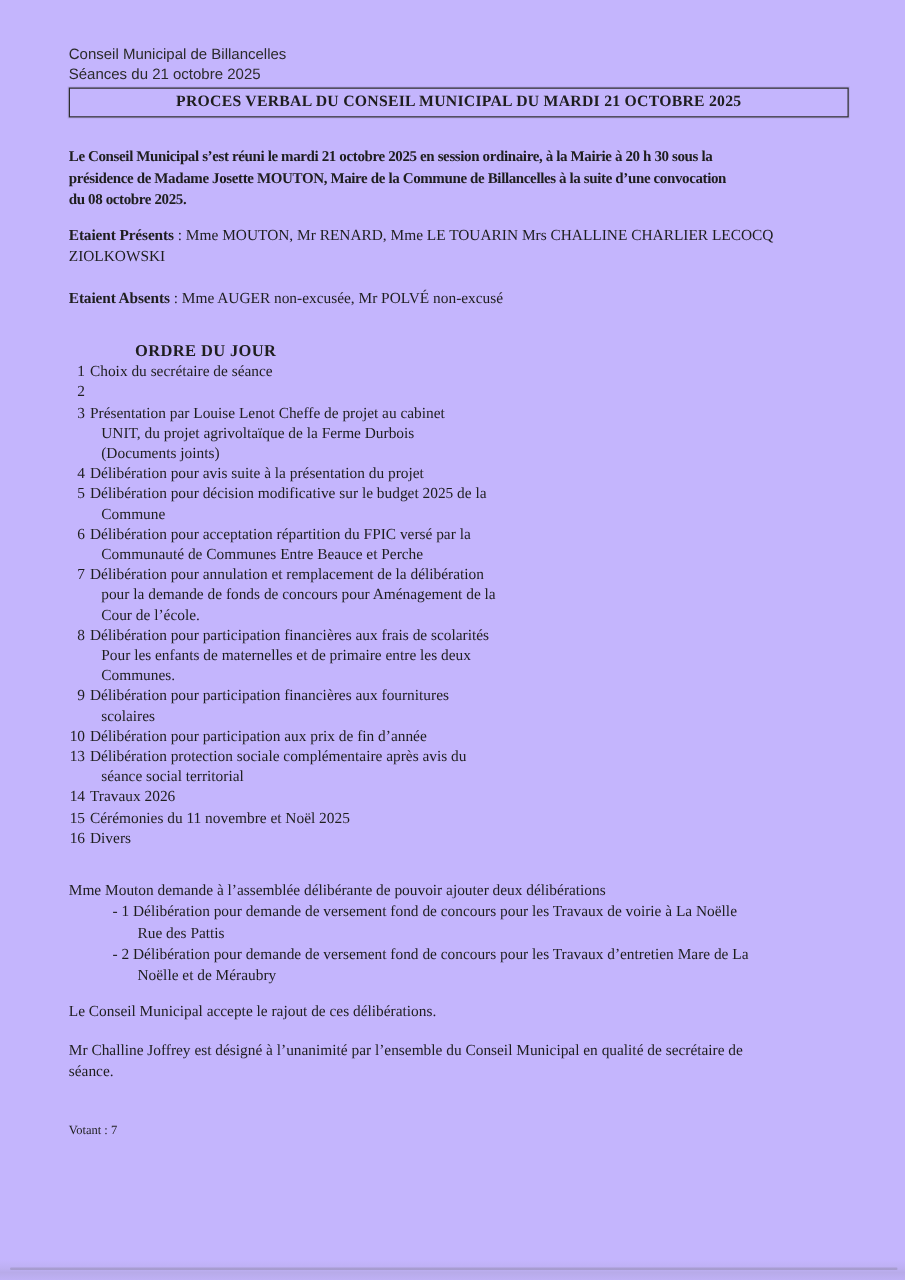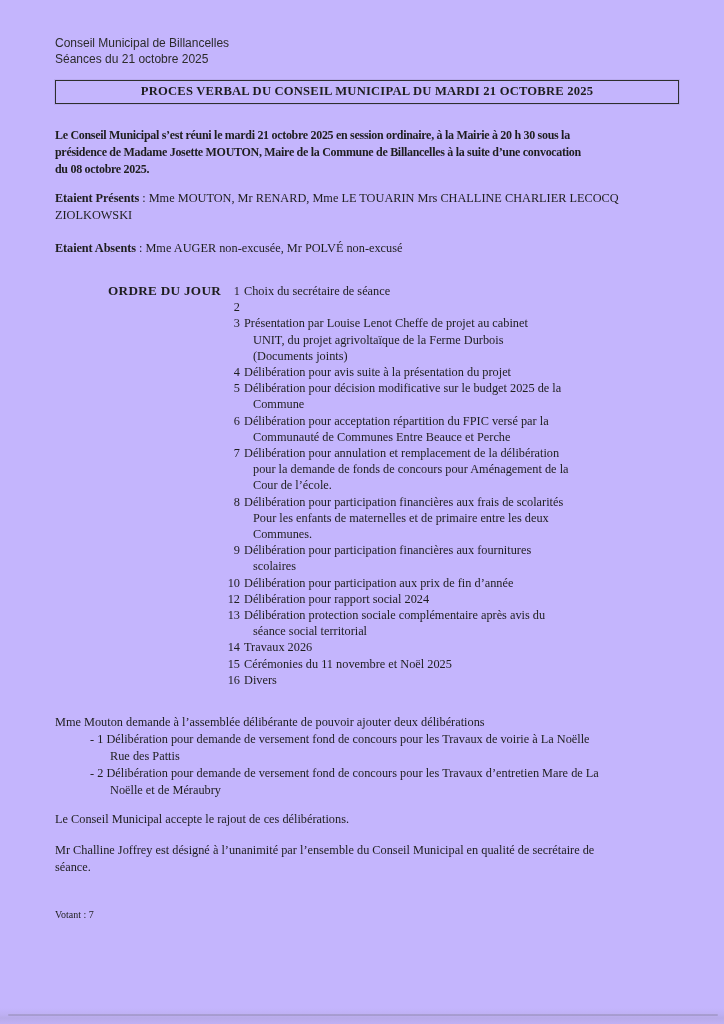--- a/index.html
+++ b/index.html
@@ -13,21 +13,21 @@
     color:#1e1e1e;
   }
   .inner { padding:36px 45px 0 55px; }
 
   .doc-header {
     font-family:"Liberation Sans", sans-serif;
     font-size:12px; line-height:15.5px; color:#2b2b2b;
   }
 
   .title-box {
-    margin-top:13px;
+    margin-top:3px;
     border:1.6px solid #2e2e2e;
     box-shadow:0 0 0 1px rgba(0,0,0,0.06);
     text-align:center;
     font-weight:bold;
     font-size:12.6px;
     letter-spacing:0.2px;
     padding:3px 2px 4px 2px;
   }
 
   .intro {
@@ -39,21 +39,21 @@
     white-space:pre;
   }
 
   .attend {
     font-size:12.3px; line-height:17px; white-space:pre;
   }
   .attend.presents { margin-top:12px; }
   .attend.absents  { margin-top:16px; }
   .attend b { letter-spacing:-0.1px; }
 
-  .ordre { margin-top:26px; display:flex; align-items:flex-start; }
+  .ordre { margin-top:26px; display:flex; align-items:flex-start;flex-direction:column; }
   .ordre-label {
     flex:none;
     margin-left:53px;
     width:119px;
     font-weight:bold;
     font-size:13.2px;
     letter-spacing:0.3px;
     white-space:nowrap;
     line-height:16.2px;
   }
@@ -162,24 +162,20 @@
           <div class="ordre-item">
             <span class="ordre-num">9</span>
             <div class="ordre-text">Délibération pour participation financières aux fournitures
 scolaires</div>
           </div>
           <div class="ordre-item">
             <span class="ordre-num">10</span>
             <div class="ordre-text">Délibération pour participation aux prix de fin d’année</div>
           </div>
           <div class="ordre-item">
-            <span class="ordre-num">12</span>
-            <div class="ordre-text">Délibération pour rapport social 2024</div>
-          </div>
-          <div class="ordre-item">
             <span class="ordre-num">13</span>
             <div class="ordre-text">Délibération protection sociale complémentaire après avis du
 séance social territorial</div>
           </div>
           <div class="ordre-item">
             <span class="ordre-num">14</span>
             <div class="ordre-text">Travaux 2026</div>
           </div>
           <div class="ordre-item">
             <span class="ordre-num">15</span>

